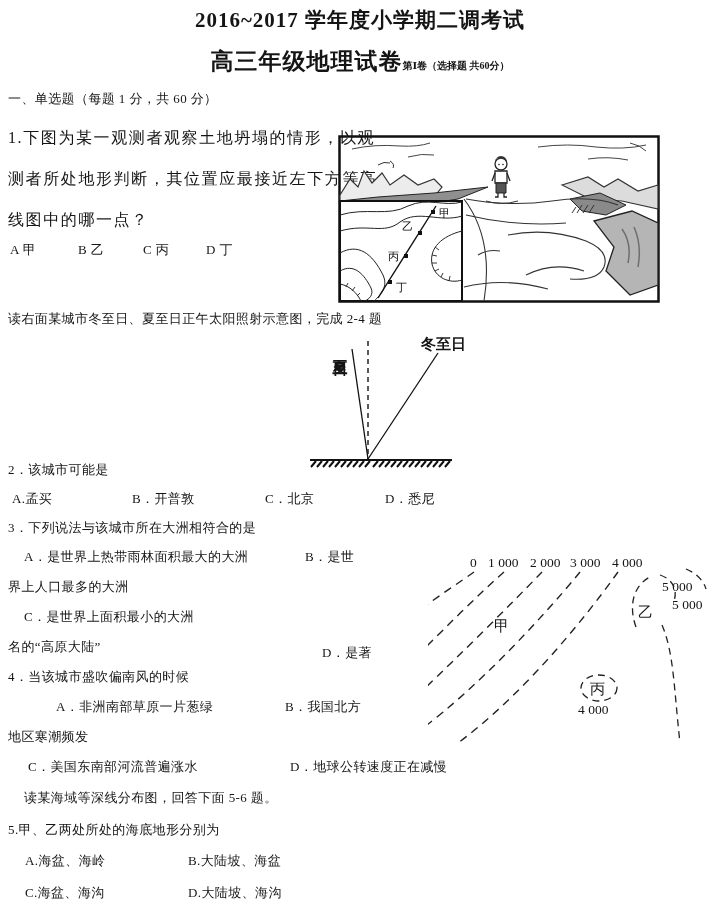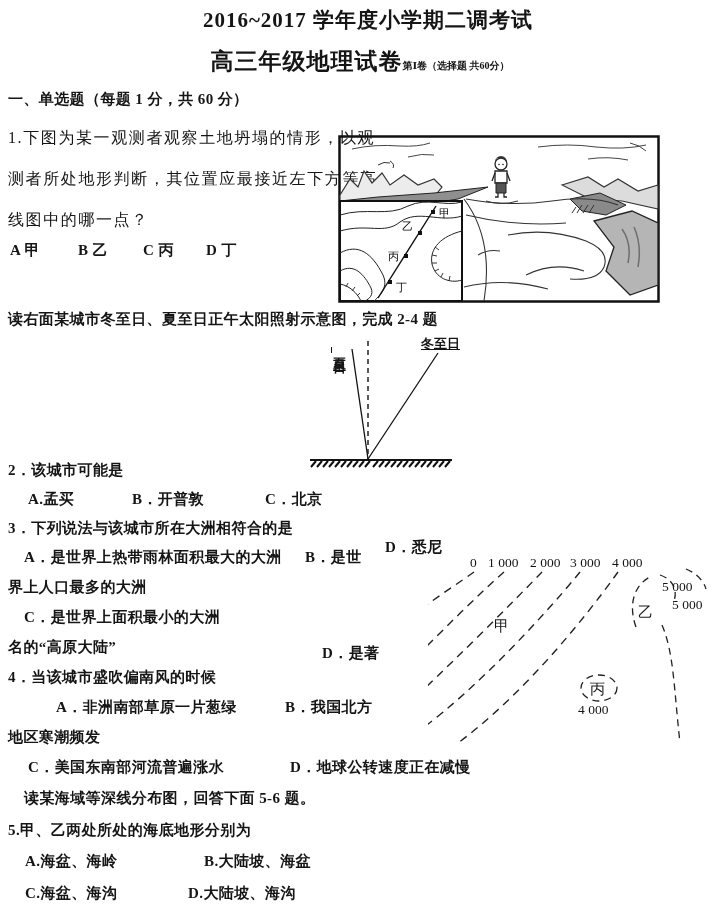--- a/index.html
+++ b/index.html
@@ -1,33 +1,33 @@
 <!DOCTYPE html>
 <html><head>
 <meta charset="utf-8">
 <style>
   html,body{margin:0;padding:0;background:#ffffff;}
   body{width:720px;height:918px;position:relative;overflow:hidden;
        font-family:"Liberation Serif","DejaVu Serif",serif;color:#151515;}
   .abs{position:absolute;white-space:nowrap;}
-  .body-t{font-size:15px;letter-spacing:0.4px;font-weight:bold;}
+  .body-t{font-size:13px;letter-spacing:0.4px;}
   .q1-t{font-size:16px;letter-spacing:1.6px;}
   .title{font-size:21px;font-weight:600;letter-spacing:1px;left:50%;transform:translateX(-50%);}
   .subtitle{left:50%;transform:translateX(-50%);}
   .subtitle .main{font-size:23px;font-weight:600;letter-spacing:1px;}
   .subtitle .sub{font-size:10px;font-weight:600;}
   .vert{writing-mode:vertical-rl;text-orientation:upright;letter-spacing:2px;}
-  .fig-label{font-size:13px;font-weight:600;text-decoration:underline;}
+  .fig-label{font-size:15px;font-weight:600;}
   svg{display:block;}
   .fig-border{fill:none;stroke:#111;stroke-width:2.5;}
 </style>
 </head>
 <body>
 
-<div class="abs title" style="top:6px;margin-left:8px;">2016~2017 学年度小学期二调考试</div>
+<div class="abs title" style="top:6px;">2016~2017 学年度小学期二调考试</div>
 <div class="abs subtitle" style="top:46px;">
   <span class="main">高三年级地理试卷</span><span class="sub">第Ⅰ卷（选择题 共60分）</span>
 </div>
 <div class="abs body-t" style="left:8px;top:90px;">一、单选题（每题 1 分，共 60 分）</div>
 
 <div class="abs q1-t" style="left:8px;top:128px;">1.下图为某一观测者观察土地坍塌的情形，以观</div>
 <div class="abs q1-t" style="left:8px;top:169px;">测者所处地形判断，其位置应最接近左下方等高</div>
 <div class="abs q1-t" style="left:8px;top:210px;">线图中的哪一点？</div>
 <div class="abs body-t" style="left:10px;top:241px;text-align:right;">A 甲</div>
 <div class="abs body-t" style="left:78px;top:241px;">B 乙</div>
@@ -121,24 +121,24 @@
     </g>
     <line x1="76" y1="8" x2="76" y2="126" stroke="#222" stroke-width="1.5" stroke-dasharray="5,4"></line>
     <line x1="60" y1="16" x2="76" y2="126" stroke="#111" stroke-width="1.3"></line>
     <line x1="76" y1="126" x2="146" y2="20" stroke="#111" stroke-width="1.3"></line>
   </svg>
 </div>
 <div class="abs vert fig-label" style="left:330px;top:347px;">夏至日</div>
 <div class="abs fig-label" style="left:421px;top:335px;">冬至日</div>
 
 <div class="abs body-t" style="left:8px;top:461px;">2．该城市可能是</div>
-<div class="abs body-t" style="left:28px;top:490px;">A.孟买</div>
+<div class="abs body-t" style="left:12px;top:490px;">A.孟买</div>
 <div class="abs body-t" style="left:132px;top:490px;">B．开普敦</div>
 <div class="abs body-t" style="left:265px;top:490px;">C．北京</div>
-<div class="abs body-t" style="left:385px;top:490px;margin-top:48px;">D．悉尼</div>
+<div class="abs body-t" style="left:385px;top:490px;">D．悉尼</div>
 
 <div class="abs body-t" style="left:8px;top:519px;">3．下列说法与该城市所在大洲相符合的是</div>
 <div class="abs body-t" style="left:24px;top:548px;">A．是世界上热带雨林面积最大的大洲</div>
 <div class="abs body-t" style="left:305px;top:548px;">B．是世</div>
 <div class="abs body-t" style="left:8px;top:578px;">界上人口最多的大洲</div>
 <div class="abs body-t" style="left:24px;top:608px;">C．是世界上面积最小的大洲</div>
 <div class="abs body-t" style="left:322px;top:608px;margin-top:36px;">D．是著</div>
 <div class="abs body-t" style="left:8px;top:638px;">名的“高原大陆”</div>
 
 <div class="abs" style="left:428px;top:545px;">
@@ -179,15 +179,15 @@
 <div class="abs body-t" style="left:30px;top:698px;margin-left:26px;">A．非洲南部草原一片葱绿</div>
 <div class="abs body-t" style="left:285px;top:698px;">B．我国北方</div>
 <div class="abs body-t" style="left:8px;top:728px;">地区寒潮频发</div>
 <div class="abs body-t" style="left:28px;top:758px;">C．美国东南部河流普遍涨水</div>
 <div class="abs body-t" style="left:290px;top:758px;">D．地球公转速度正在减慢</div>
 
 <div class="abs body-t" style="left:24px;top:789px;">读某海域等深线分布图，回答下面 5-6 题。</div>
 
 <div class="abs body-t" style="left:8px;top:821px;">5.甲、乙两处所处的海底地形分别为</div>
 <div class="abs body-t" style="left:25px;top:852px;">A.海盆、海岭</div>
-<div class="abs body-t" style="left:204px;top:852px;">B.大陆坡、海盆</div>
+<div class="abs body-t" style="left:188px;top:852px;">B.大陆坡、海盆</div>
 <div class="abs body-t" style="left:25px;top:884px;">C.海盆、海沟</div>
 <div class="abs body-t" style="left:188px;top:884px;">D.大陆坡、海沟</div>
 
 </body></html>

